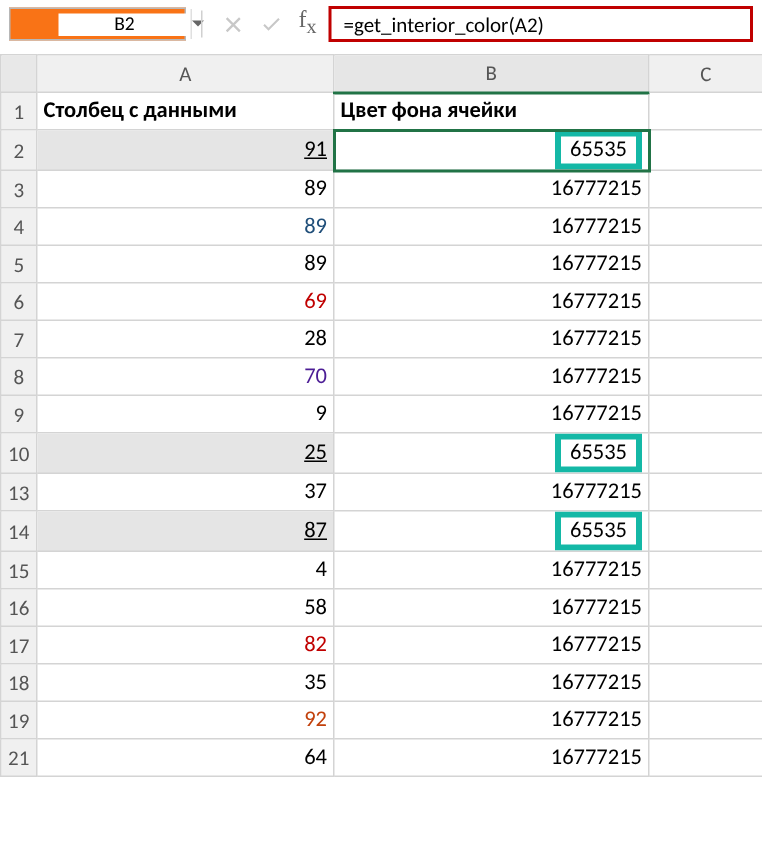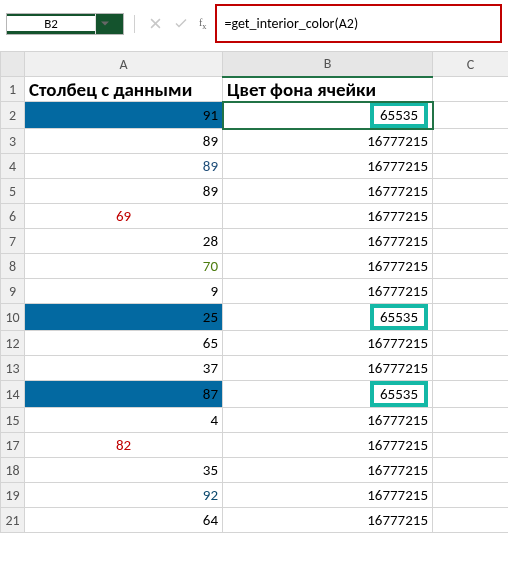--- a/index.html
+++ b/index.html
@@ -15,23 +15,24 @@
     display: flex;
     align-items: center;
     gap: 6px;
     padding: 4px 6px 8px 6px;
     background: #fff;
   }
   .namebox {
     display: flex;
     align-items: center;
     border: 1px solid #b7b7b7;
-    background: #14532d;
+    background: #f97316;
     height: 22px;
     width: 118px;
+    padding-left: 32px;
   }
   .namebox input {
     border: none;
     outline: none;
     width: 88px;
     padding: 0 6px;
     font-size: 13px;
     text-align: center;
     font-family: inherit;
   }
@@ -54,29 +55,29 @@
     width: 20px;
     height: 20px;
     display: flex;
     align-items: center;
     justify-content: center;
     color: #999;
   }
   .fx-btn.disabled { color: #c8c8c8; }
   .fx-label {
     font-family: "Times New Roman", serif;
-    font-size: 10px;
+    font-size: 16px;
     color: #666;
     margin: 0 2px;
   }
   .formula-wrap {
     border: 2px solid #c00000;
     padding: 2px 6px;
     flex: 1;
-    height: 39px;
+    height: 24px;
     display: flex;
     align-items: center;
   }
   .formula-wrap input {
     border: none;
     outline: none;
     width: 100%;
     font-size: 14px;
     font-family: inherit;
   }
@@ -113,39 +114,39 @@
     text-align: center;
     font-size: 14px;
     color: #555;
   }
   th.colB.active {
     background: #e6e6e6;
     border-bottom: 2px solid #217346;
   }
   td.headercell {
     font-weight: bold;
-    font-size: 19px;
+    font-size: 15px;
     text-align: left;
     padding-left: 4px;
   }
   td.active {
     outline: 2px solid #217346;
     outline-offset: -1px;
   }
-  td.yellow { background: #0369a1; }
+  td.yellow { background: #e5e5e5; text-decoration: underline; }
   .redbox {
     display: inline-block;
     border: 4px solid #14b8a6;
     padding: 0 6px;
     line-height: 18px;
   }
-  .val-red   { color: #c00000; text-align: center; }
+  .val-red   { color: #c00000; }
   .val-blue  { color: #1f4e79; }
-  .val-peach { color: #4d7c0f; }
-  .val-green { color: #0c4a6e; }
+  .val-peach { color: #4c1d95; }
+  .val-green { color: #c2410c; }
 </style>
 </head>
 <body>
 
 <div class="toolbar">
   <div class="namebox">
     <input value="B2" style="">
     <div class="dd">
       <svg viewBox="0 0 10 6">
           <path d="M0 0 L5 5 L10 0 Z" fill="#666"></path>
@@ -239,40 +240,40 @@
         <td>16777215</td>
         <td></td>
       </tr>
       <tr>
         <th class="rowhead">10</th>
         <td class="yellow">25</td>
         <td><span class="redbox">65535</span></td>
         <td></td>
       </tr>
       <tr>
-        <th class="rowhead">12</th>
-        <td class="">65</td>
-        <td>16777215</td>
-        <td></td>
-      </tr>
-      <tr>
         <th class="rowhead">13</th>
         <td class="">37</td>
         <td>16777215</td>
         <td></td>
       </tr>
       <tr>
         <th class="rowhead">14</th>
         <td class="yellow">87</td>
         <td><span class="redbox">65535</span></td>
         <td></td>
       </tr>
       <tr>
         <th class="rowhead">15</th>
         <td class="">4</td>
+        <td>16777215</td>
+        <td></td>
+      </tr>
+      <tr>
+        <th class="rowhead">16</th>
+        <td class="">58</td>
         <td>16777215</td>
         <td></td>
       </tr>
       <tr>
         <th class="rowhead">17</th>
         <td class="val-red">82</td>
         <td>16777215</td>
         <td></td>
       </tr>
       <tr>

